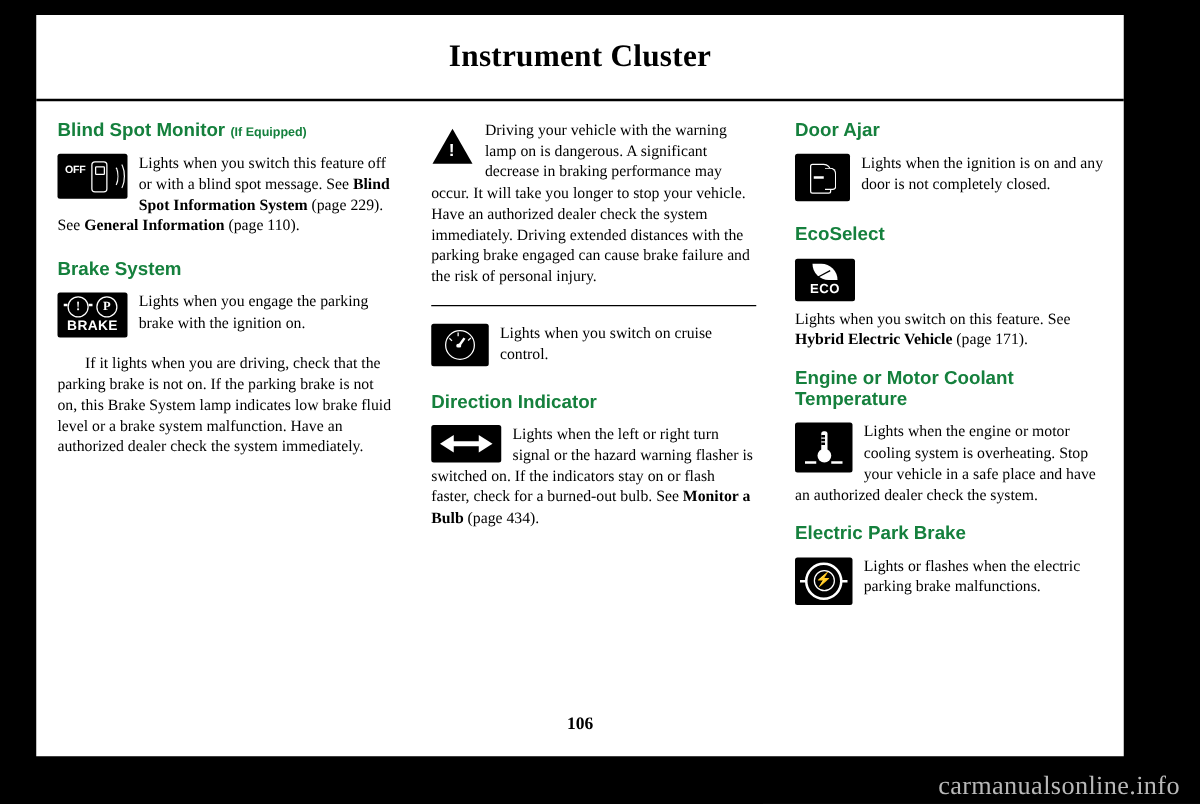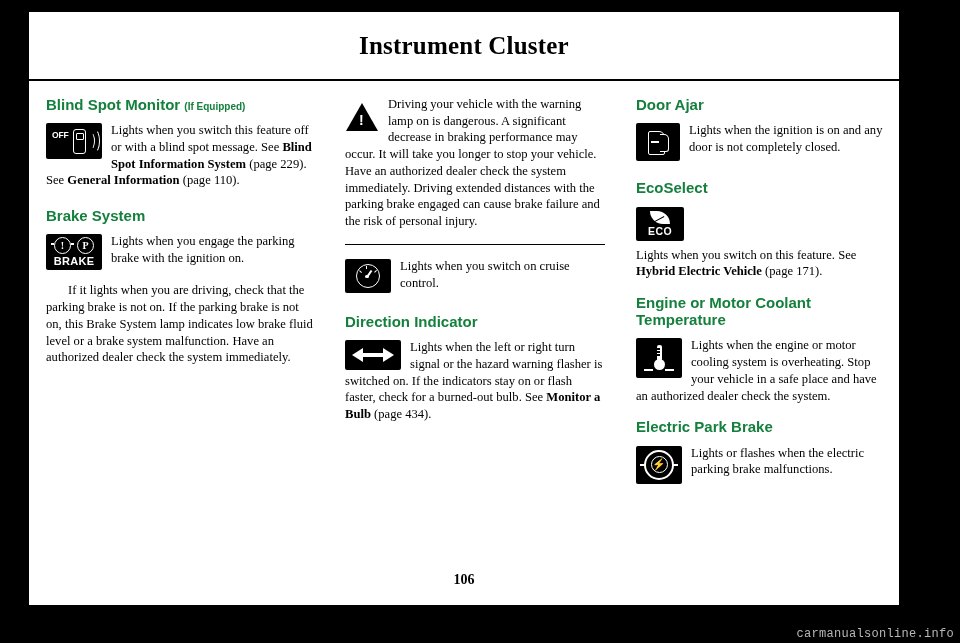--- a/index.html
+++ b/index.html
@@ -399,24 +399,24 @@
     top: 560px;
     width: 870px;
     text-align: center;
     font-family: "Liberation Serif", serif;
     font-size: 14px;
     font-weight: bold;
     color: #000000;
   }
   .watermark {
     position: absolute;
-    right: 6px;
+    right: 16px;
     bottom: 2px;
-    font-family: Liberation Mono, monospace;
-    font-size: 12px;
+    font-family: Liberation Serif, serif;
+    font-size: 21px;
     color: #b8b8b8;
     letter-spacing: 0.3px;
   }
   .indent-para { margin-top: 10px; text-indent: 22px; }
 </style>
 </head>
 <body>
 
 <div class="page">
   <div class="sheet">

